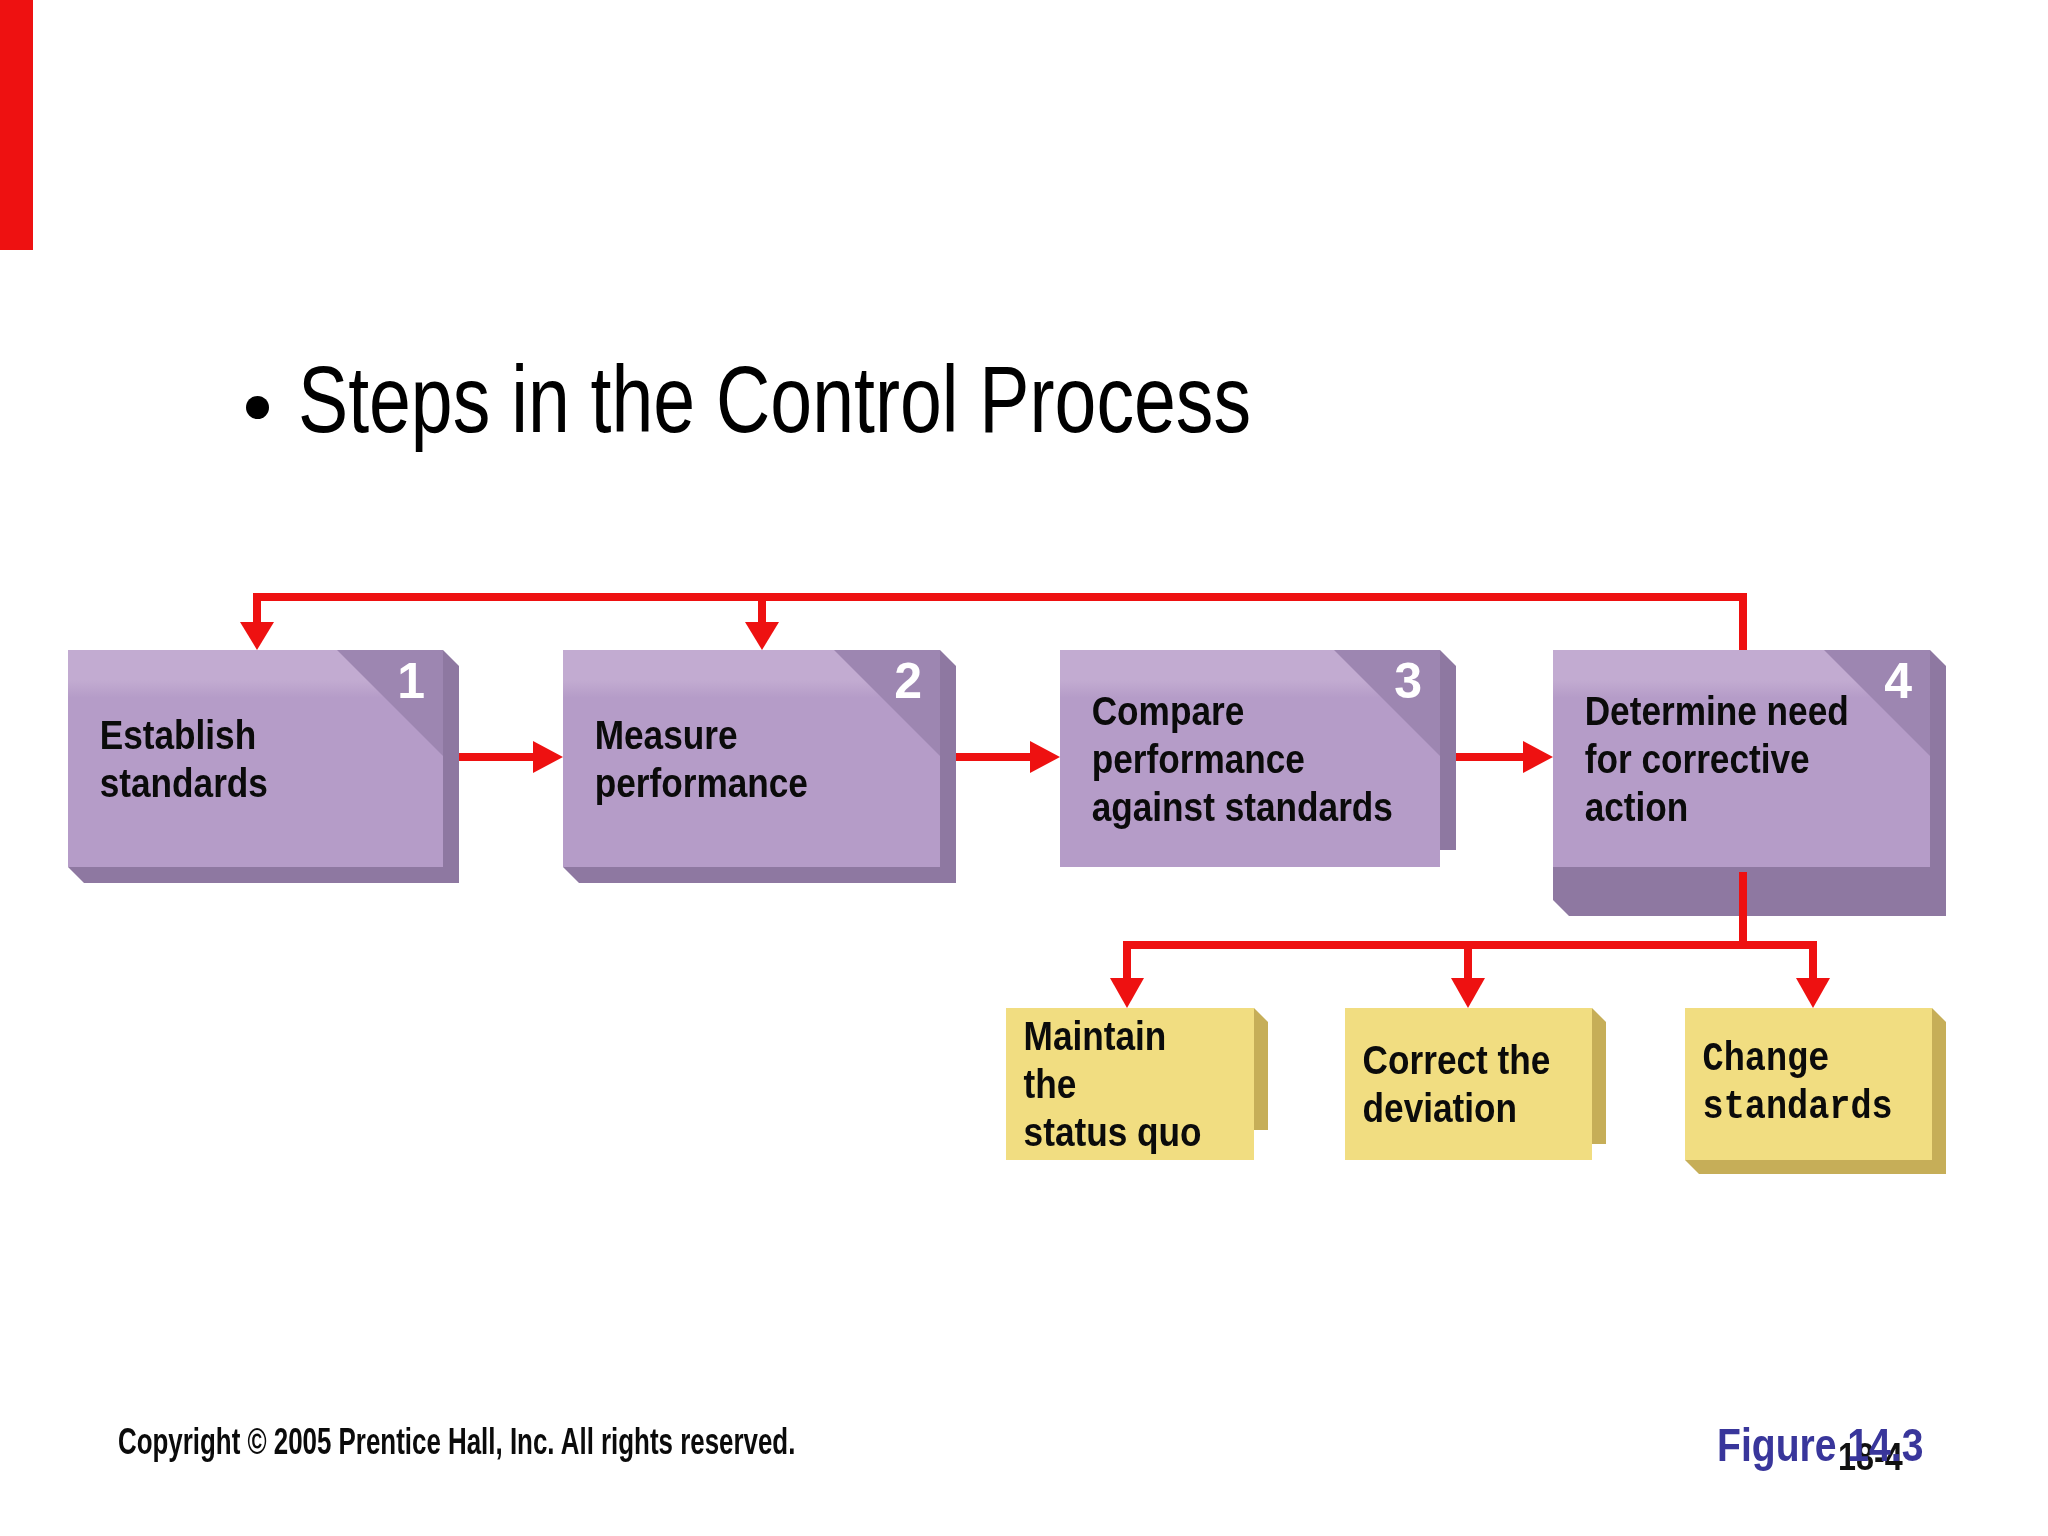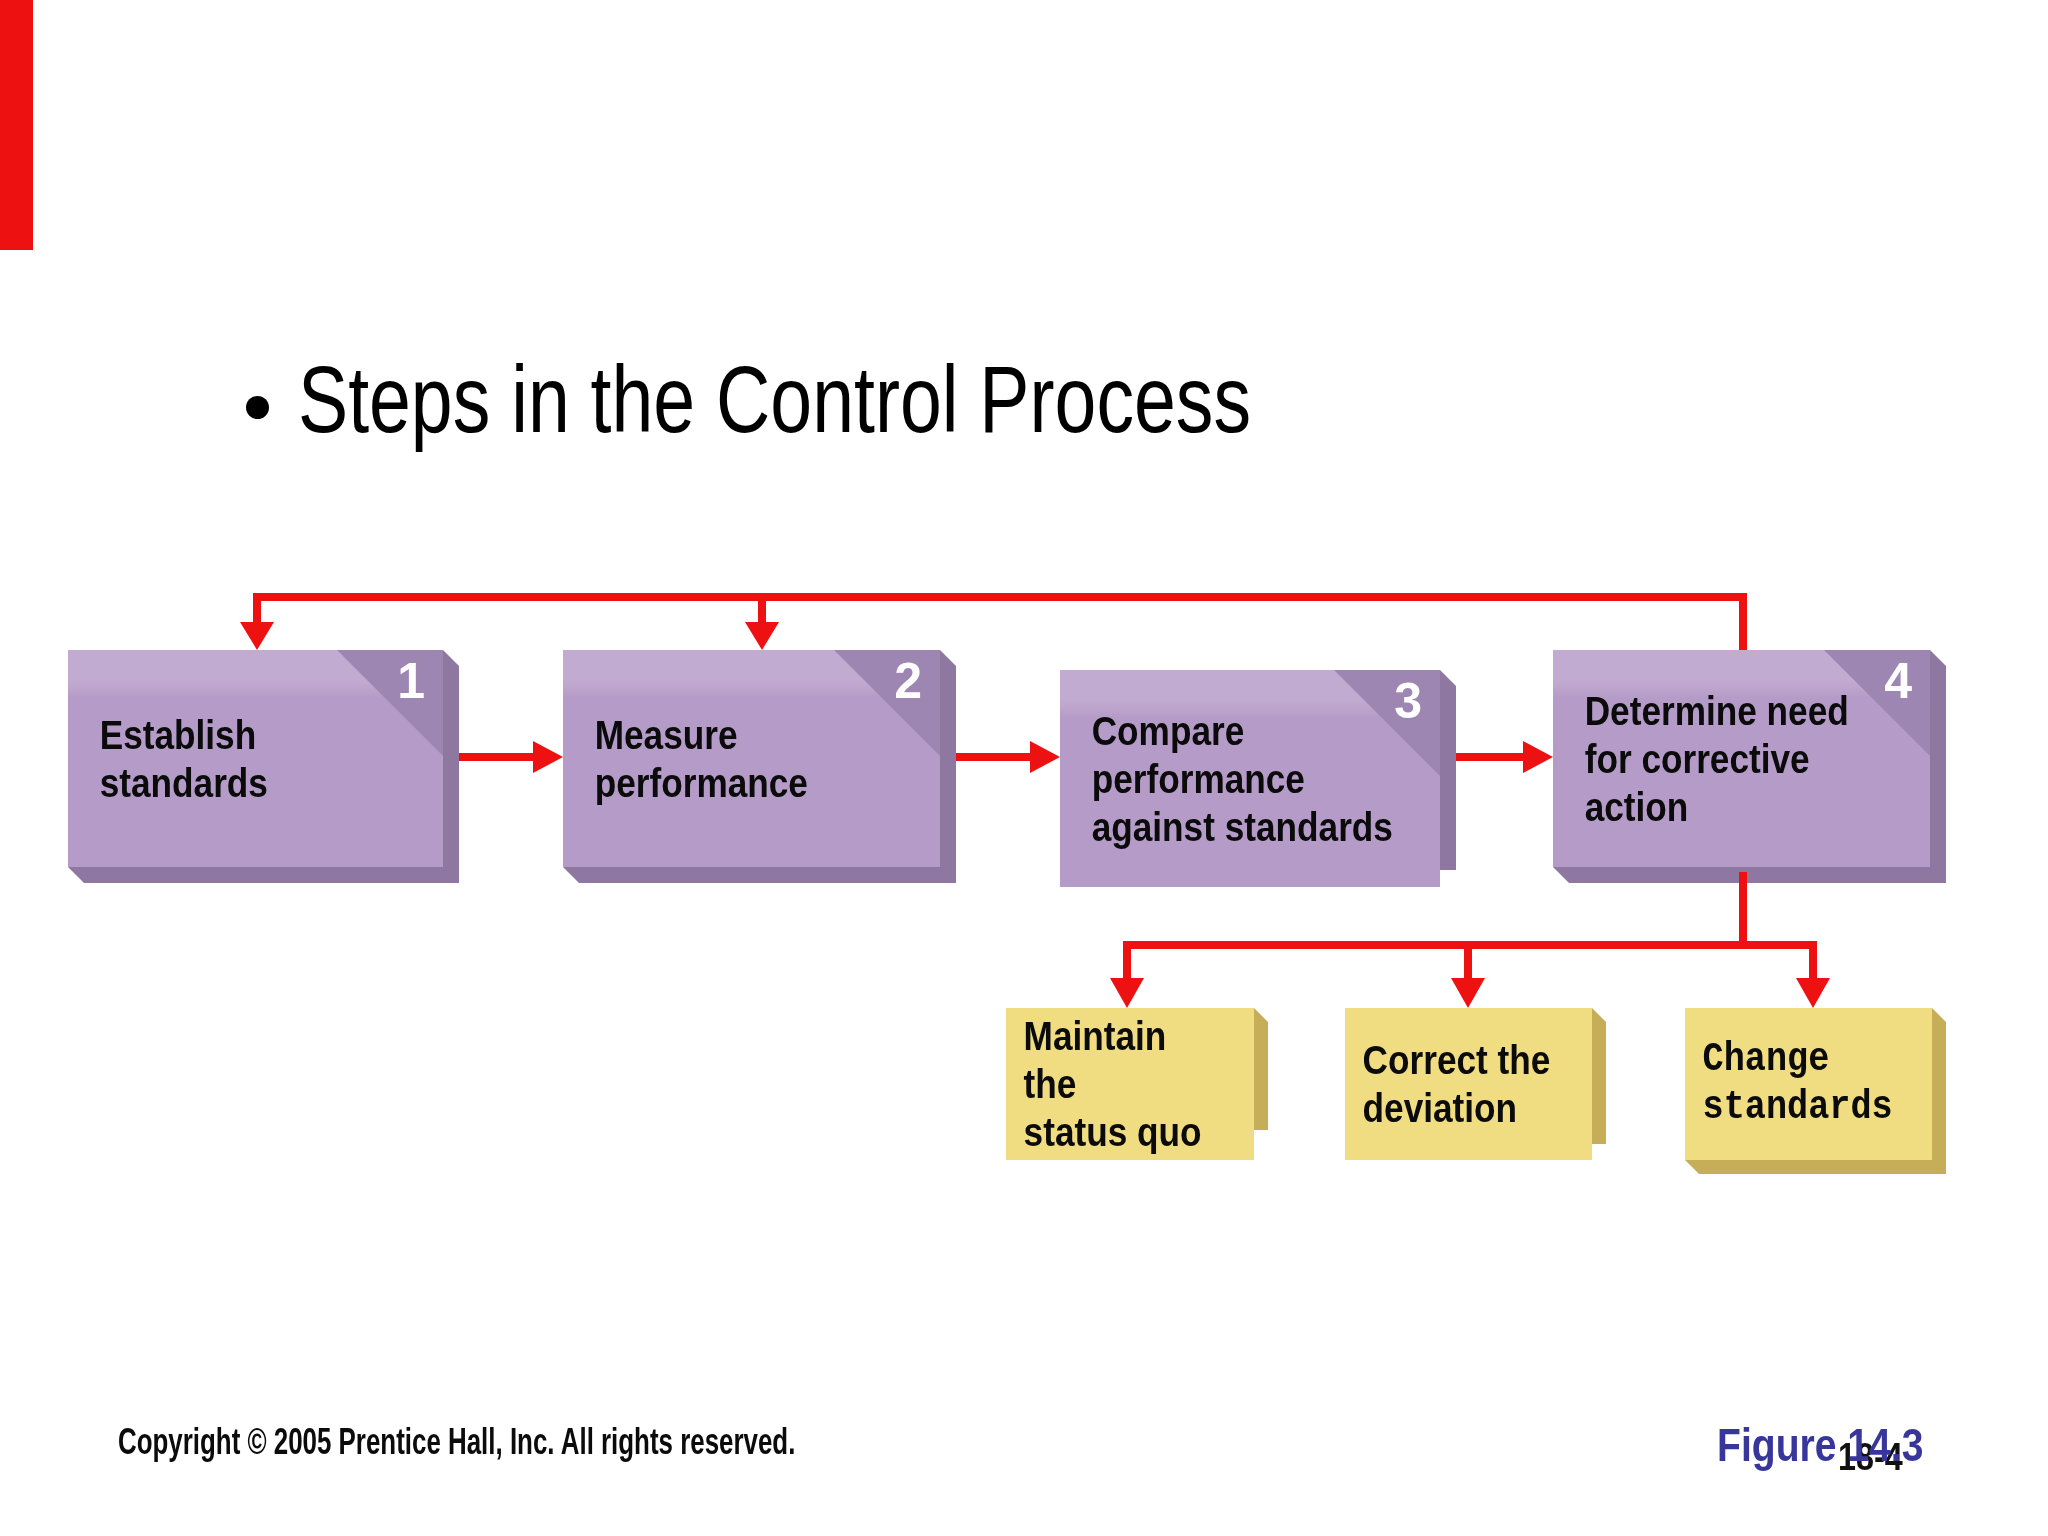--- a/index.html
+++ b/index.html
@@ -51,22 +51,22 @@
     clip-path:polygon(0 0, calc(100% - 16px) 0, 100% 16px, 100% 100%, 16px 100%, 0 calc(100% - 16px)); }
   .step .face { position:absolute; left:0; top:0; width:calc(100% - 16px); height:217px;
     background:linear-gradient(to bottom, #c2abd1 0%, #c2abd1 14%, #b59cc8 22%, #b59cc8 100%);
     display:flex; align-items:center; }
   .step .fold { position:absolute; top:0; right:16px; width:106px; height:106px; background:#9d86b1;
     clip-path:polygon(0 0, 100% 0, 100% 100%); }
   .step .num { position:absolute; top:4px; right:34px; color:#fff; font-weight:bold; font-size:50px; line-height:54px; }
 
   .s1 { left:68px;   top:650px; width:391px; height:233px; }
   .s2 { left:563px;  top:650px; width:393px; height:233px; }
-  .s3 { left:1060px; top:670px; width:396px; height:200px; }
-  .s4 { left:1553px; top:650px; width:393px; height:233px; }
+  .s3 { left:1060px; top:650px; width:396px; height:200px; }
+  .s4 { left:1553px; top:650px; width:393px; height:266px; }
 
   .box-label { font-weight:bold; font-size:40px; line-height:48px; color:#0b0b0b;
     white-space:pre-line; transform:scaleX(0.88); transform-origin:left center; }
   .step .box-label { padding-left:36px; }
 
   .outcome .side { background:#c6ae58;
     clip-path:polygon(0 0, calc(100% - 14px) 0, 100% 14px, 100% 100%, 14px 100%, 0 calc(100% - 14px)); }
   .outcome .face { position:absolute; left:0; top:0; width:calc(100% - 14px); height:152px;
     background:#f1dd81; display:flex; align-items:center; }
   .outcome .box-label { padding-left:20px; }

